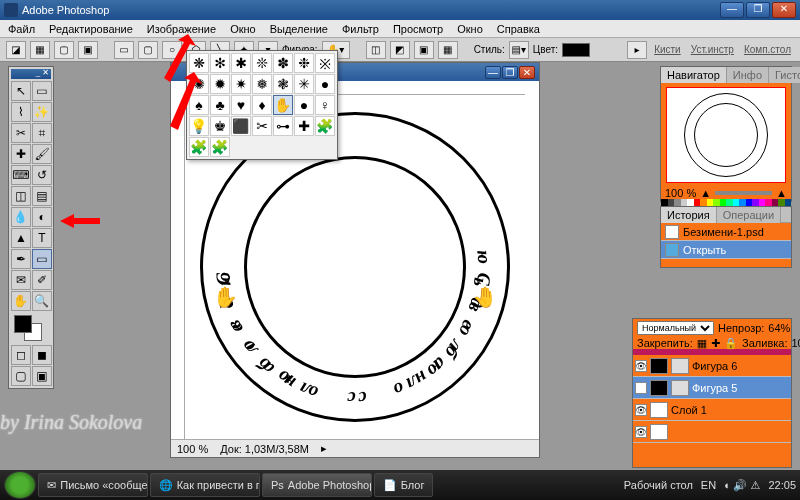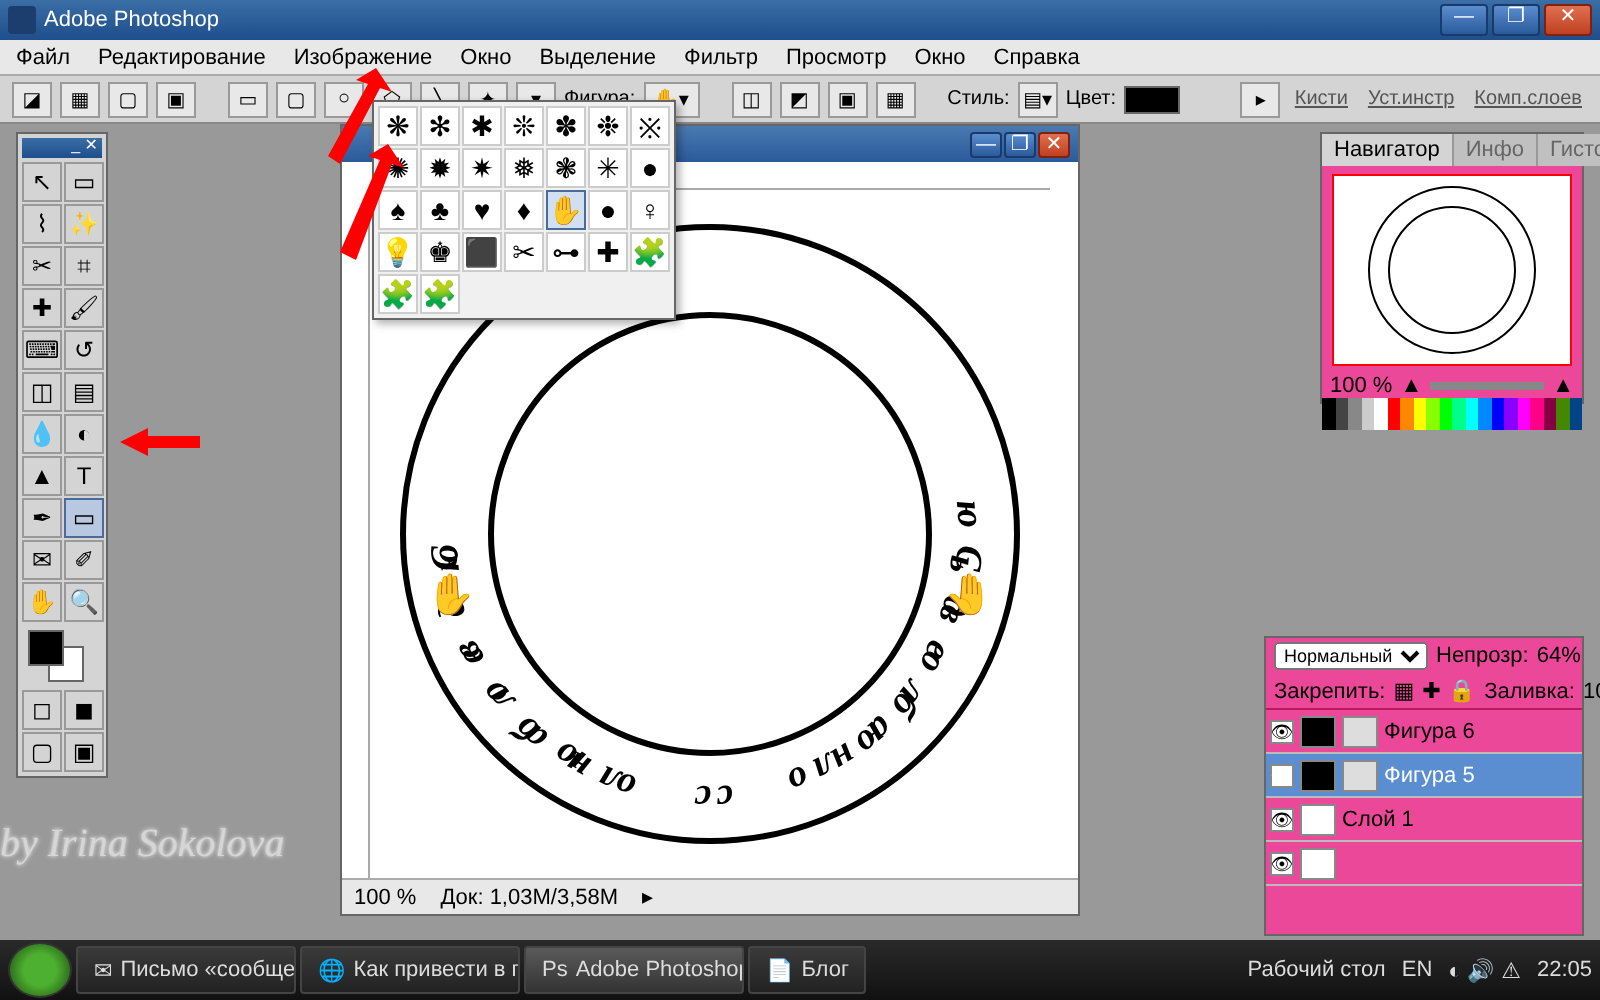--- a/index.html
+++ b/index.html
@@ -37,21 +37,21 @@
 .ring-outer { position:absolute; inset:0; border:3px solid #000; border-radius:50%; }
 .ring-inner { position:absolute; inset:44px; border:3px solid #000; border-radius:50%; }
 .circtext { position:absolute; font-weight:bold; font-size:19px; font-family:Georgia,serif; font-style:italic; }
 .hand-shape { position:absolute; font-size:20px; color:#555; }
 .doc-foot { position:absolute; bottom:0; left:0; right:0; height:18px; background:#e8e8e8; border-top:1px solid #aaa; display:flex; align-items:center; padding:0 6px; gap:12px; font-size:10px; }
 .shapes-popup { position:absolute; left:186px; top:-12px; width:152px; background:#f0f0f0; border:1px solid #666; box-shadow:2px 2px 4px rgba(0,0,0,.3); z-index:10; padding:2px; }
 .shp-grid { display:grid; grid-template-columns:repeat(7,20px); gap:1px; }
 .shp { width:20px; height:20px; background:#fff; border:1px solid #ccc; display:flex; align-items:center; justify-content:center; font-size:14px; cursor:pointer; }
 .shp.sel { background:#d0e0f0; border-color:#4a6a9a; }
 .arrow-red { position:absolute; z-index:20; color:#f00; font-weight:bold; }
-.panel { position:absolute; background:#ec4899; border:1px solid #666; }
+.panel { position:absolute; background:#f97316; border:1px solid #666; }
 .panel-tabs { height:16px; background:#c0c0c0; display:flex; align-items:center; font-size:9px; border-bottom:1px solid #999; }
 .panel-tab { padding:2px 6px; background:#d4d4d4; border-right:1px solid #999; }
 .panel-tab.off { background:#c0c0c0; color:#666; }
 .nav-panel { right:8px; top:4px; width:132px; height:136px; }
 .nav-preview { margin:4px auto; width:120px; height:96px; background:#fff; border:1px solid #f00; display:flex; align-items:center; justify-content:center; }
 .nav-mini { width:84px; height:84px; position:relative; }
 .nav-mini .r1 { position:absolute; inset:0; border:1px solid #000; border-radius:50%; }
 .nav-mini .r2 { position:absolute; inset:10px; border:1px solid #000; border-radius:50%; }
 .swatches-row { height:16px; display:flex; }
 .sw { flex:1; height:16px; }
@@ -123,21 +123,21 @@
   <div class="optbtn">▦</div>
   <div style="width:8px"></div>
   <span class="optlabel">Стиль:</span>
   <div class="optbtn">▤▾</div>
   <span class="optlabel">Цвет:</span>
   <div class="colorswatch"></div>
   <div style="flex:1"></div>
   <div class="optbtn">▸</div>
   <span class="optlink">Кисти</span>
   <span class="optlink">Уст.инстр</span>
-  <span class="optlink">Комп.слоев</span>
+  <span class="optlink">Комп.стол</span>
 </div>
 
 <div class="workspace">
 
   <div class="toolbox">
     <div class="tb-head">
         <span>_ ✕</span>
       </div>
     <div class="tb-grid">
       <div class="tool">↖</div>
@@ -324,28 +324,42 @@
         <div class="sw" style="background: rgb(0, 0, 255);"></div>
         <div class="sw" style="background: rgb(136, 0, 255);"></div>
         <div class="sw" style="background: rgb(255, 0, 255);"></div>
         <div class="sw" style="background: rgb(255, 0, 136);"></div>
         <div class="sw" style="background: rgb(136, 0, 68);"></div>
         <div class="sw" style="background: rgb(68, 136, 0);"></div>
         <div class="sw" style="background: rgb(0, 68, 136);"></div>
       </div>
   </div>
 
+  <div class="panel hist-panel">
+    <div class="panel-tabs">
+      <div class="panel-tab">История</div>
+      <div class="panel-tab off">Операции</div>
+    </div>
+    <div class="hist-row">
+      <div class="hist-icon"></div>
+      <span>Безимени-1.psd</span>
+    </div>
+    <div class="hist-row sel">
+      <div class="hist-icon" style="background:#5ad"></div>
+      <span>Открыть</span>
+    </div>
+  </div>
 
   <div class="panel layers-panel">
     <div class="layers-opts">
       <select><option>Нормальный</option></select>
       <span>Непрозр:</span>
       <span>64%</span>
     </div>
-    <div class="layers-opts" style="border-bottom:1px solid #be185d">
+    <div class="layers-opts" style="border-bottom:6px solid #be185d">
       <span>Закрепить:</span>
       <span>▦</span>
       <span>✚</span>
       <span>🔒</span>
       <span style="margin-left:auto">Заливка:</span>
       <span>100%</span>
     </div>
     <div class="layer-row">
       <div class="eye">👁</div>
       <div class="layer-thumb black"></div>

